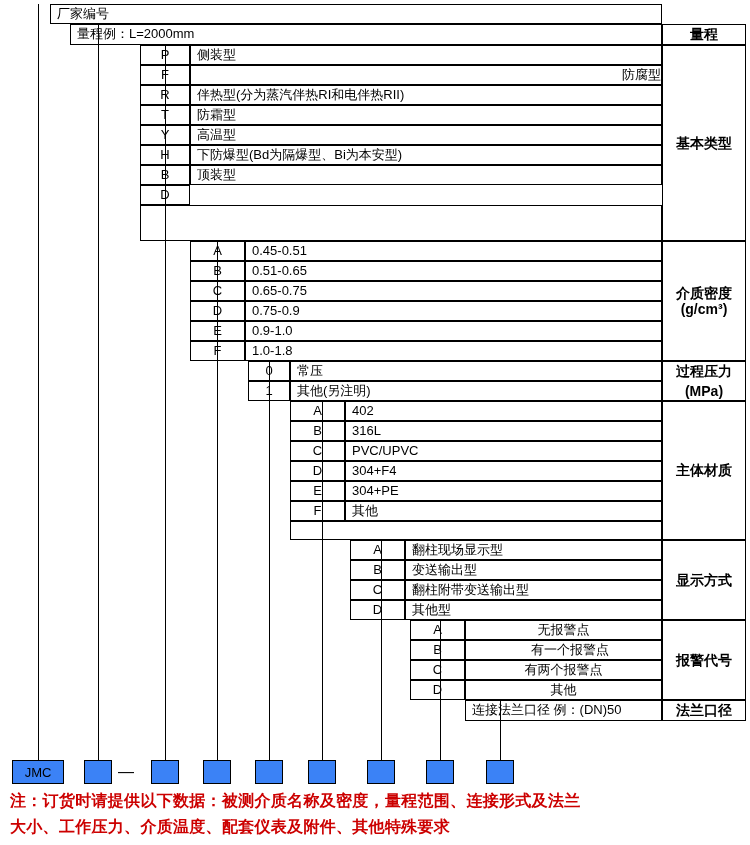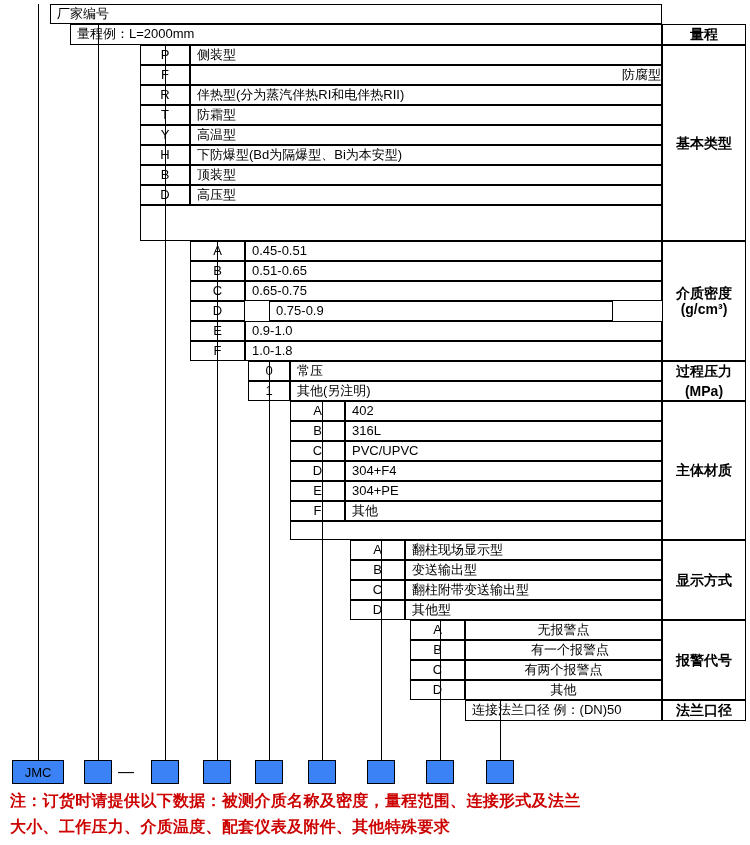--- a/index.html
+++ b/index.html
@@ -122,23 +122,20 @@
   <div class="cell code" style="left:140px;top:165px;width:50px;height:20px;">
       <span>B</span>
     </div>
   <div class="cell" style="left:190px;top:165px;width:472px;height:20px;">
       <span>顶装型</span>
     </div>
 
   <div class="cell code" style="left:140px;top:185px;width:50px;height:20px;">
       <span>D</span>
     </div>
-  <div class="cell" style="left:190px;top:185px;width:472px;height:20px;">
-      <span>高压型</span>
-    </div>
 
   <div class="cell" style="left:140px;top:205px;width:522px;height:36px;"></div>
 
   <div class="cell rightlabel" style="left:662px;top:45px;width:84px;height:196px;">
     <span>基本类型</span>
   </div>
 
   <div class="cell code" style="left:190px;top:241px;width:55px;height:20px;">
       <span>A</span>
     </div>
@@ -156,21 +153,21 @@
   <div class="cell code" style="left:190px;top:281px;width:55px;height:20px;">
       <span>C</span>
     </div>
   <div class="cell" style="left:245px;top:281px;width:417px;height:20px;">
       <span>0.65-0.75</span>
     </div>
 
   <div class="cell code" style="left:190px;top:301px;width:55px;height:20px;">
       <span>D</span>
     </div>
-  <div class="cell" style="left:245px;top:301px;width:344px;height:20px;margin-left:24px;">
+  <div class="cell" style="left:245px;top:301px;width:417px;height:20px;">
       <span>0.75-0.9</span>
     </div>
 
   <div class="cell code" style="left:190px;top:321px;width:55px;height:20px;">
       <span>E</span>
     </div>
   <div class="cell" style="left:245px;top:321px;width:417px;height:20px;">
       <span>0.9-1.0</span>
     </div>
 

